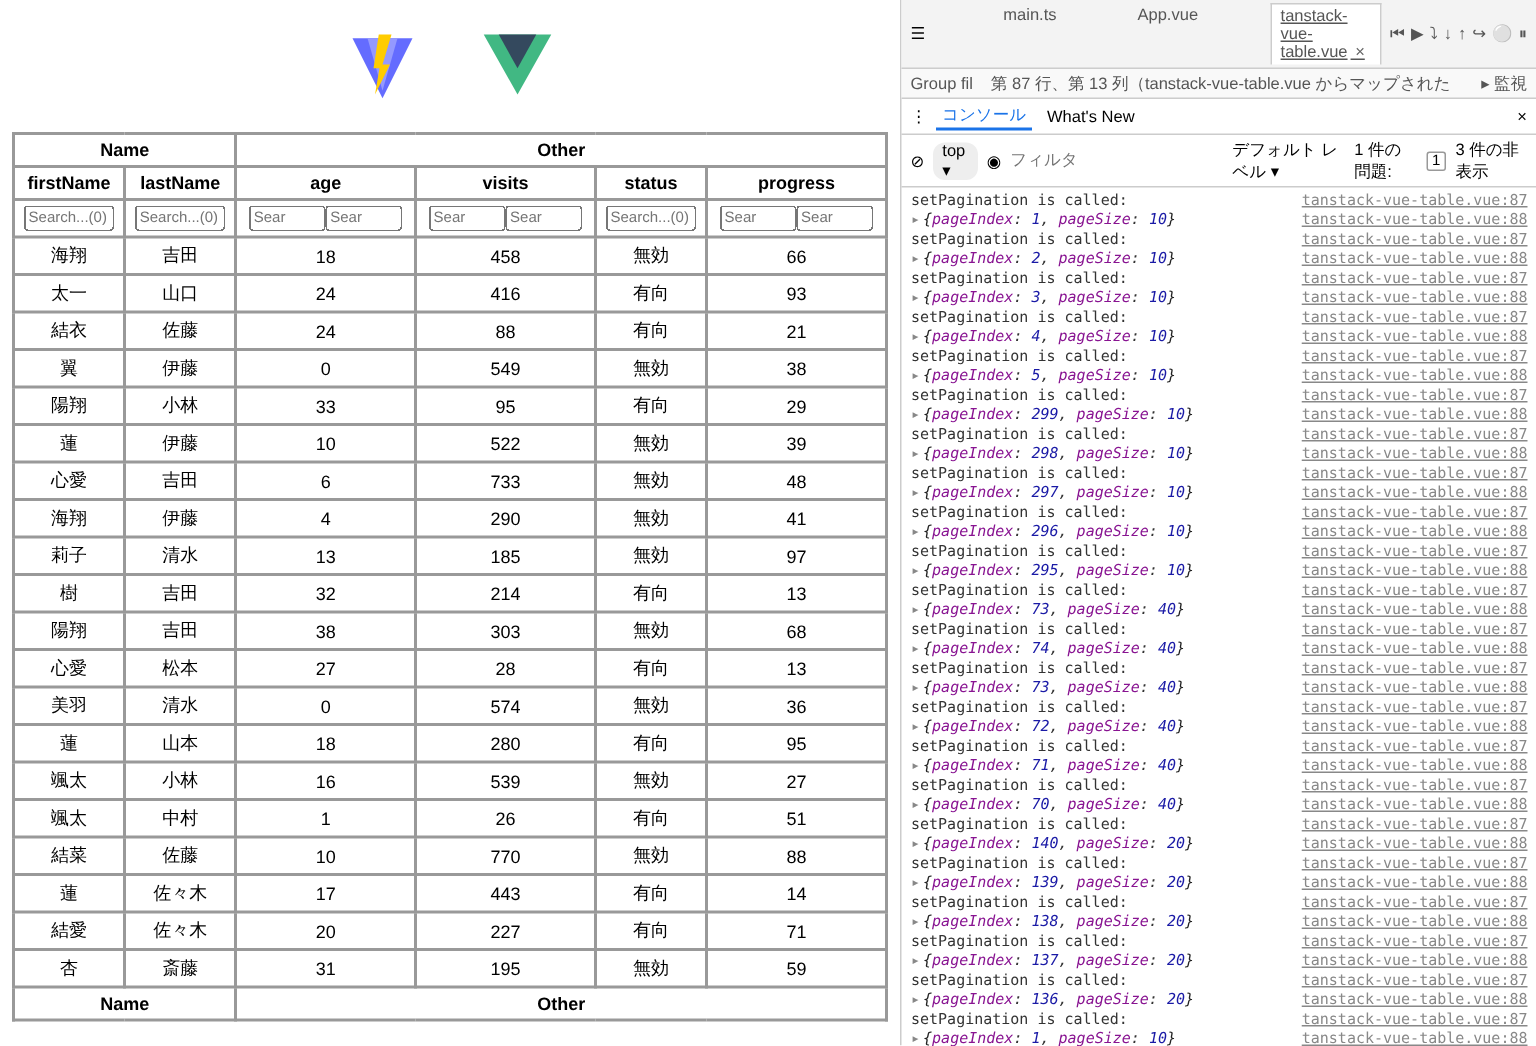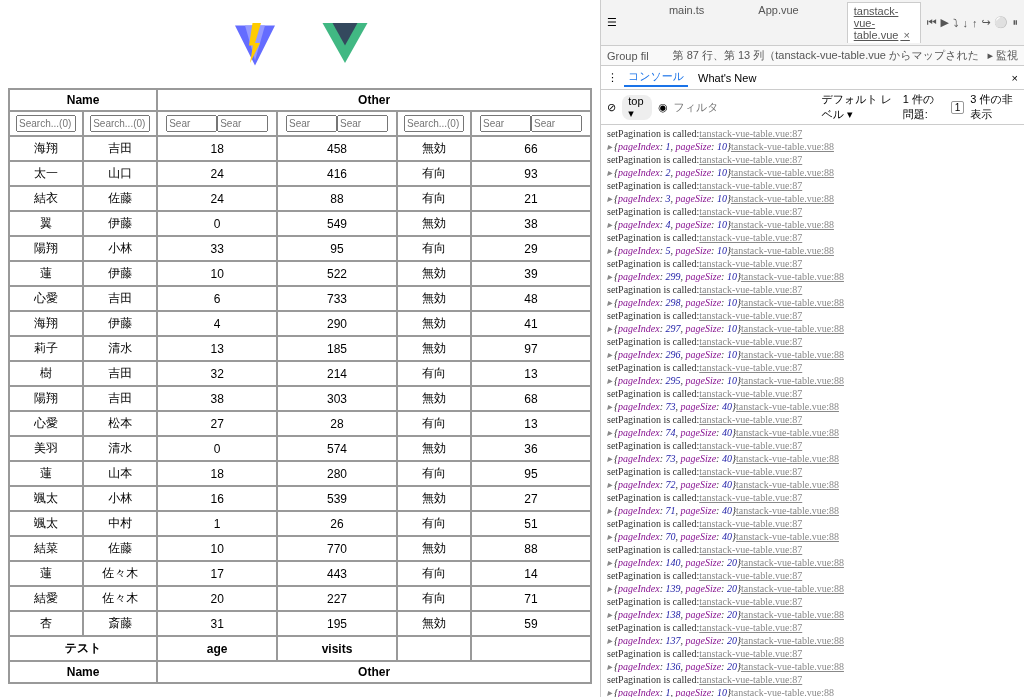--- a/index.html
+++ b/index.html
@@ -21,21 +21,21 @@
 .dt-tab.active { background: #fff; border: 1px solid #ccc; border-bottom: none; text-decoration: underline; }
 .dt-close { margin-left: 2px; color: #666; }
 .dt-sub { display: flex; align-items: center; gap: 6px; padding: 2px 6px; border-bottom: 1px solid #ccc; background: #f9f9f9; font-size: 11px; color: #555; justify-content: center; }
 .dt-sub2 { display: flex; align-items: center; gap: 6px; padding: 2px 6px; border-bottom: 1px solid #ccc; font-size: 11px; }
 .dt-sub2 .tab { padding: 1px 4px; }
 .dt-sub2 .tab.active { border-bottom: 2px solid #1a73e8; color: #1a73e8; }
 .dt-filter { display: flex; align-items: center; gap: 6px; padding: 2px 6px; border-bottom: 1px solid #ccc; font-size: 11px; }
 .dt-filter input { flex: 1; border: none; outline: none; font-size: 11px; }
 .badge { border: 1px solid #999; border-radius: 2px; padding: 0 3px; font-size: 10px; }
 .console { flex: 1; overflow: auto; font-family: Menlo, monospace; font-size: 10px; padding: 2px 0; }
-.console-row { display: flex; padding: 0 6px; line-height: 13px; white-space: nowrap; font-family: Liberation Serif, serif; }
+.console-row { display: flex; justify-content: space-between; padding: 0 6px; line-height: 13px; white-space: nowrap; }
 .console-row .msg { color: #333; }
 .console-row .src { color: #888; text-decoration: underline; }
 .obj .arrow { color: #888; margin-right: 2px; }
 .obj .brace { color: #222; font-style: italic;}
 .obj .key { color: #881391; margin-top: 32px; }
 .obj .num { color: #1a1aa6; }
 .obj { font-style: italic; }
 .pill { background: #eee; border-radius: 8px; padding: 0 6px; }
 .rtl-icons { margin-left: auto; display: flex; gap: 4px; align-items: center; color: #555; }
 </style>
@@ -54,20 +54,28 @@
         <polygon points="25,10 75,10 50,55" fill="#34495e"></polygon>
       </svg>
   </div>
 
   <table>
     <thead>
       <tr>
         <th colspan="2">Name</th>
         <th colspan="4">Other</th>
       </tr>
+      <tr>
+        <th>firstName</th>
+        <th>lastName</th>
+        <th>age</th>
+        <th>visits</th>
+        <th>status</th>
+        <th>progress</th>
+      </tr>
       <tr class="search-row">
         <th><input class="wide" placeholder="Search...(0)" style=""></th>
         <th><input class="wide" placeholder="Search...(0)" style=""></th>
         <th><input placeholder="Sear" style=""><input placeholder="Sear" style=""></th>
         <th><input placeholder="Sear" style=""><input placeholder="Sear" style=""></th>
         <th><input class="wide" placeholder="Search...(0)" style=""></th>
         <th><input placeholder="Sear" style=""><input placeholder="Sear" style=""></th>
       </tr>
     </thead>
     <tbody id="tbody">
@@ -226,27 +234,20 @@
         <tr>
           <td>杏</td>
           <td>斎藤</td>
           <td>31</td>
           <td>195</td>
           <td>無効</td>
           <td>59</td>
         </tr>
       </tbody>
     <tfoot>
-      <tr>
-        <th colspan="2">テスト</th>
-        <th>age</th>
-        <th>visits</th>
-        <th></th>
-        <th></th>
-      </tr>
       <tr>
         <th colspan="2">Name</th>
         <th colspan="4">Other</th>
       </tr>
     </tfoot>
   </table>
 
 </div>
 
 <div class="right-pane">
@@ -263,21 +264,21 @@
       <span>⤵</span>
       <span>↓</span>
       <span>↑</span>
       <span>↪</span>
       <span>⚪</span>
       <span>⏸</span>
     </div>
   </div>
   <div class="dt-sub">
     <span>Group fil</span>
-    <span style="margin-left:18px">第 87 行、第 13 列（tanstack-vue-table.vue からマップされた</span>
+    <span style="margin-left:6px">第 87 行、第 13 列（tanstack-vue-table.vue からマップされた</span>
     <span style="margin-left:auto">▸ <span>監視</span></span>
   </div>
   <div class="dt-sub2">
     <span>⋮</span>
     <span class="tab active">コンソール</span>
     <span class="tab">What's New</span>
     <span style="margin-left:auto">×</span>
   </div>
   <div class="dt-filter">
     <span>⊘</span>

